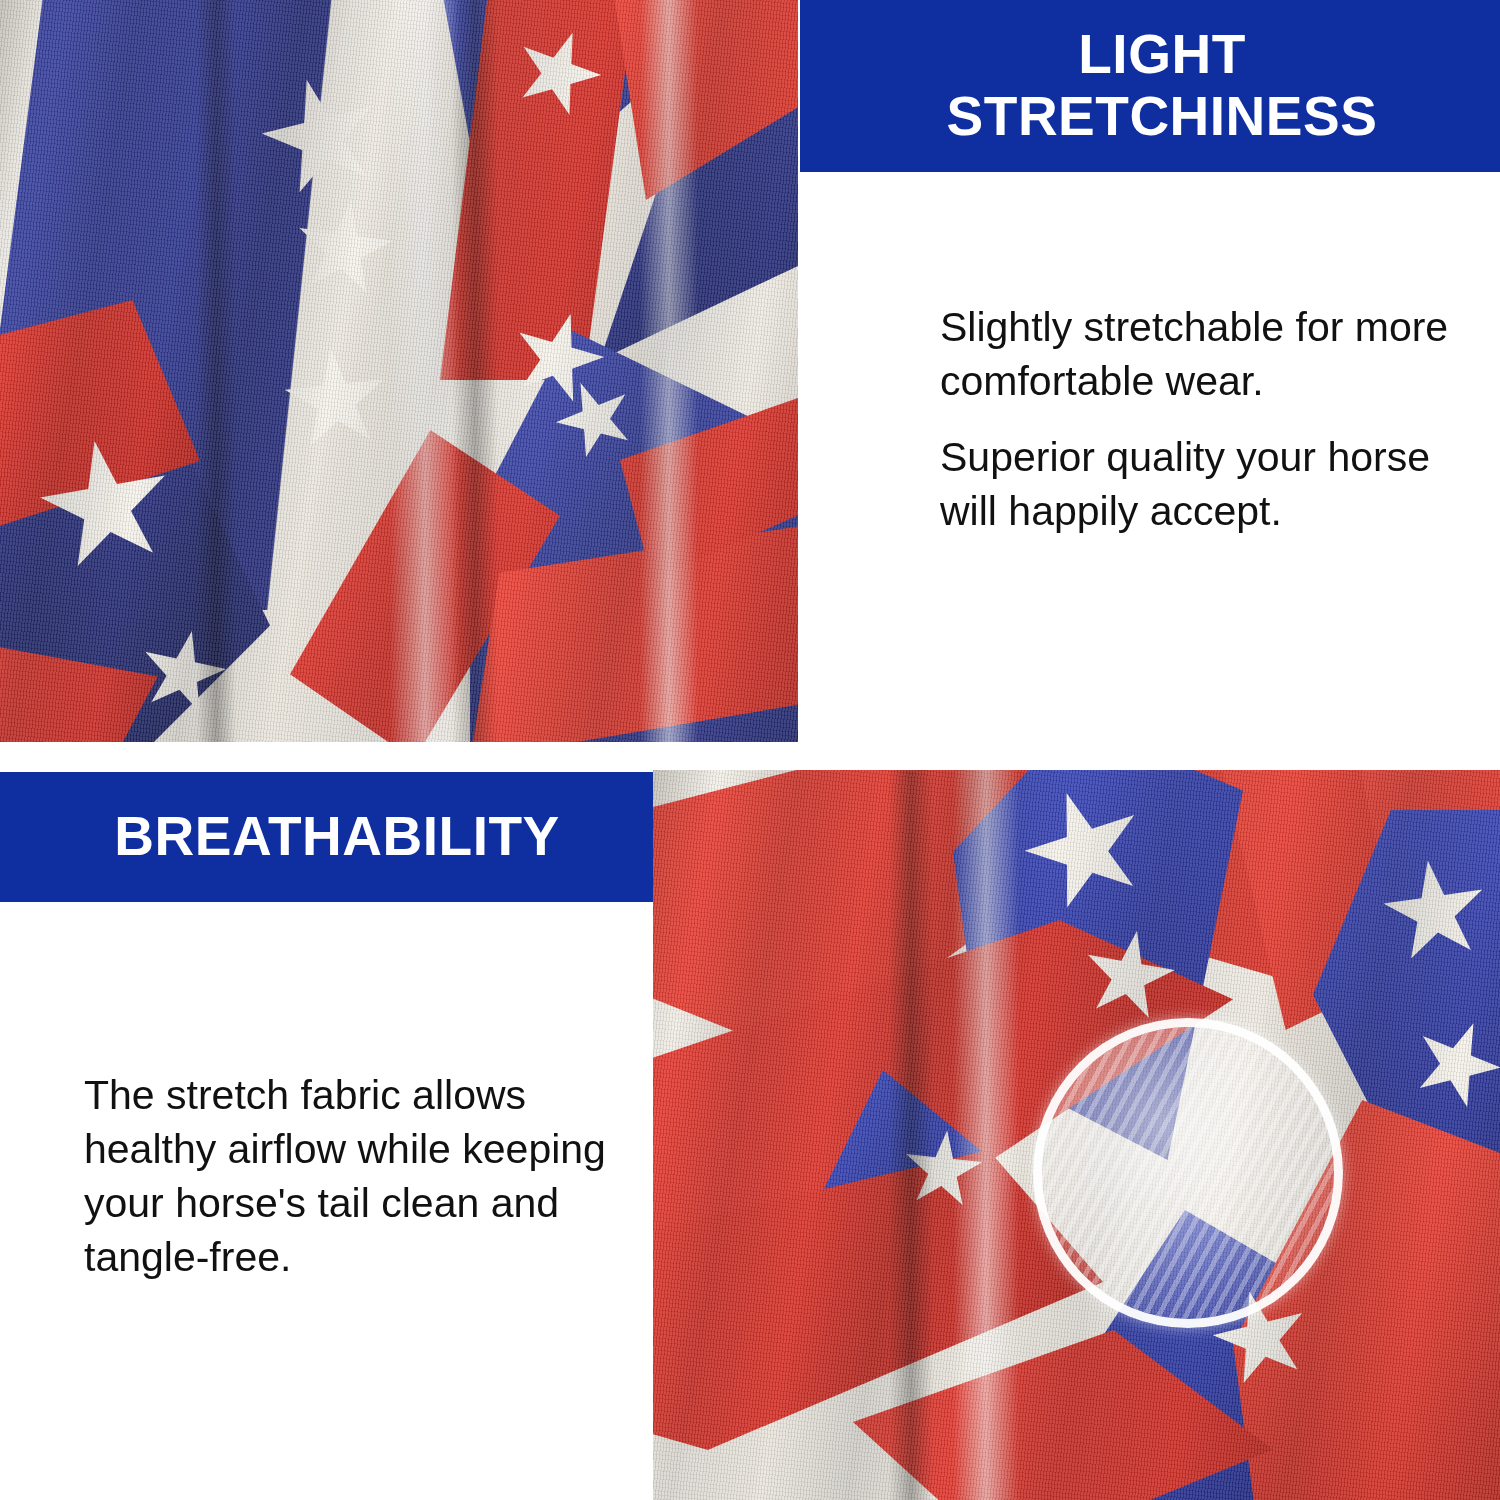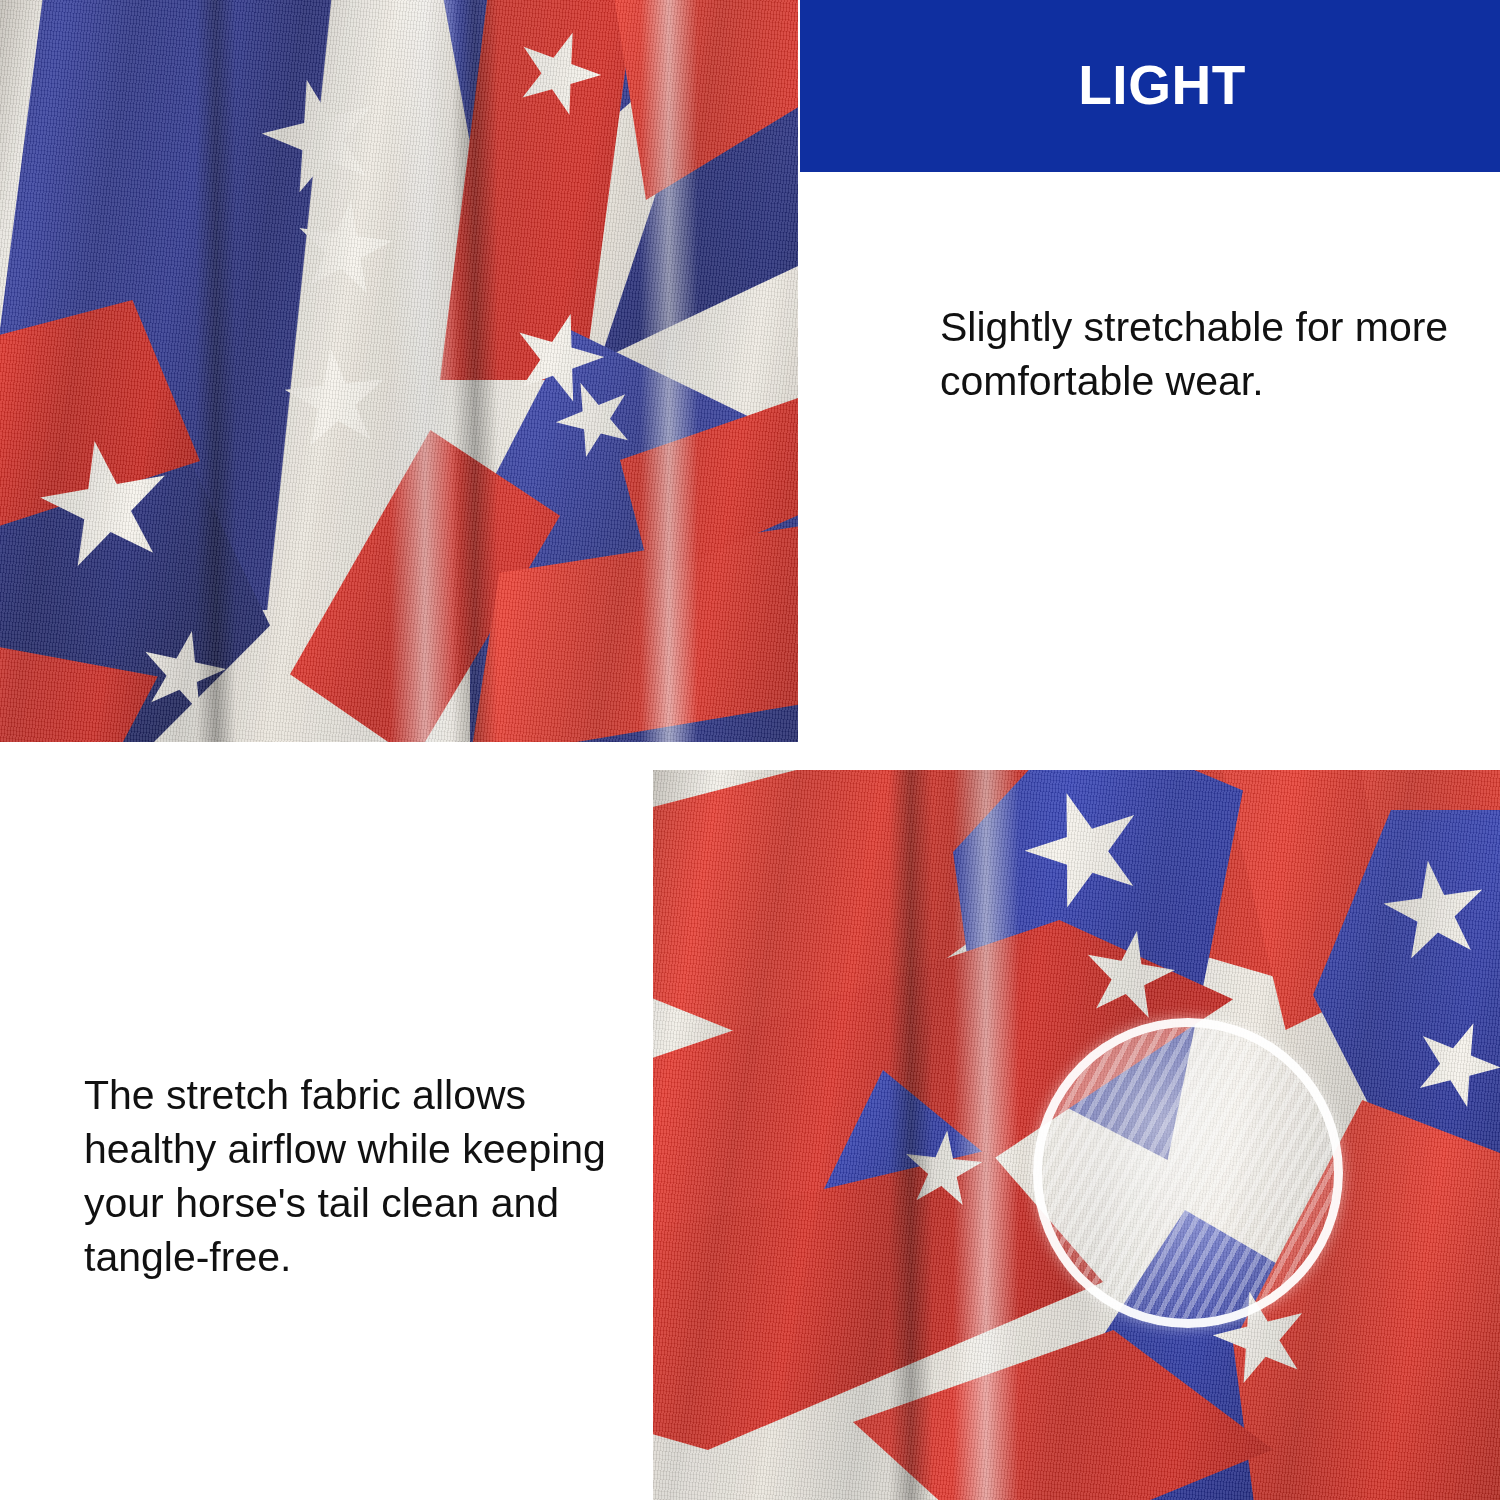--- a/index.html
+++ b/index.html
@@ -273,26 +273,31 @@
     <div class="drape-lo" style="left:452px;width:46px;"></div>
     <div class="drape-hi" style="left:640px;width:58px;"></div>
     <div class="drape-lo" style="left:196px;width:40px;"></div>
 
     <div class="fold-shade"></div>
     <div class="weave"></div>
   </div>
 
   <div class="banner" id="banner-light-stretchiness" style="background: rgb(15, 47, 160); color: rgb(255, 255, 255);">
     <span>LIGHT</span>
+    <span>STRETCHINESS</span>
   </div>
 
   <div class="bodytext" id="text-light-stretchiness" style="color: rgb(17, 17, 17); margin-left: 20px;">
     <p>Slightly stretchable for more comfortable wear.</p>
-  </div>
-
+    <p>Superior quality your horse will happily accept.</p>
+  </div>
+
+  <div class="banner" id="banner-breathability" style="background: rgb(15, 47, 160); color: rgb(255, 255, 255);">
+    <span>BREATHABILITY</span>
+  </div>
 
   <div class="bodytext" id="text-breathability" style="color: rgb(17, 17, 17);">
     <p>The stretch fabric allows healthy airflow while keeping your horse's tail clean and tangle-free.</p>
   </div>
 
   <div class="panel" id="photo-bottom-right">
     <div class="fabric-base"></div>
 
     <div class="sh p2-red-a"></div>
     <div class="sh p2-red-c"></div>

